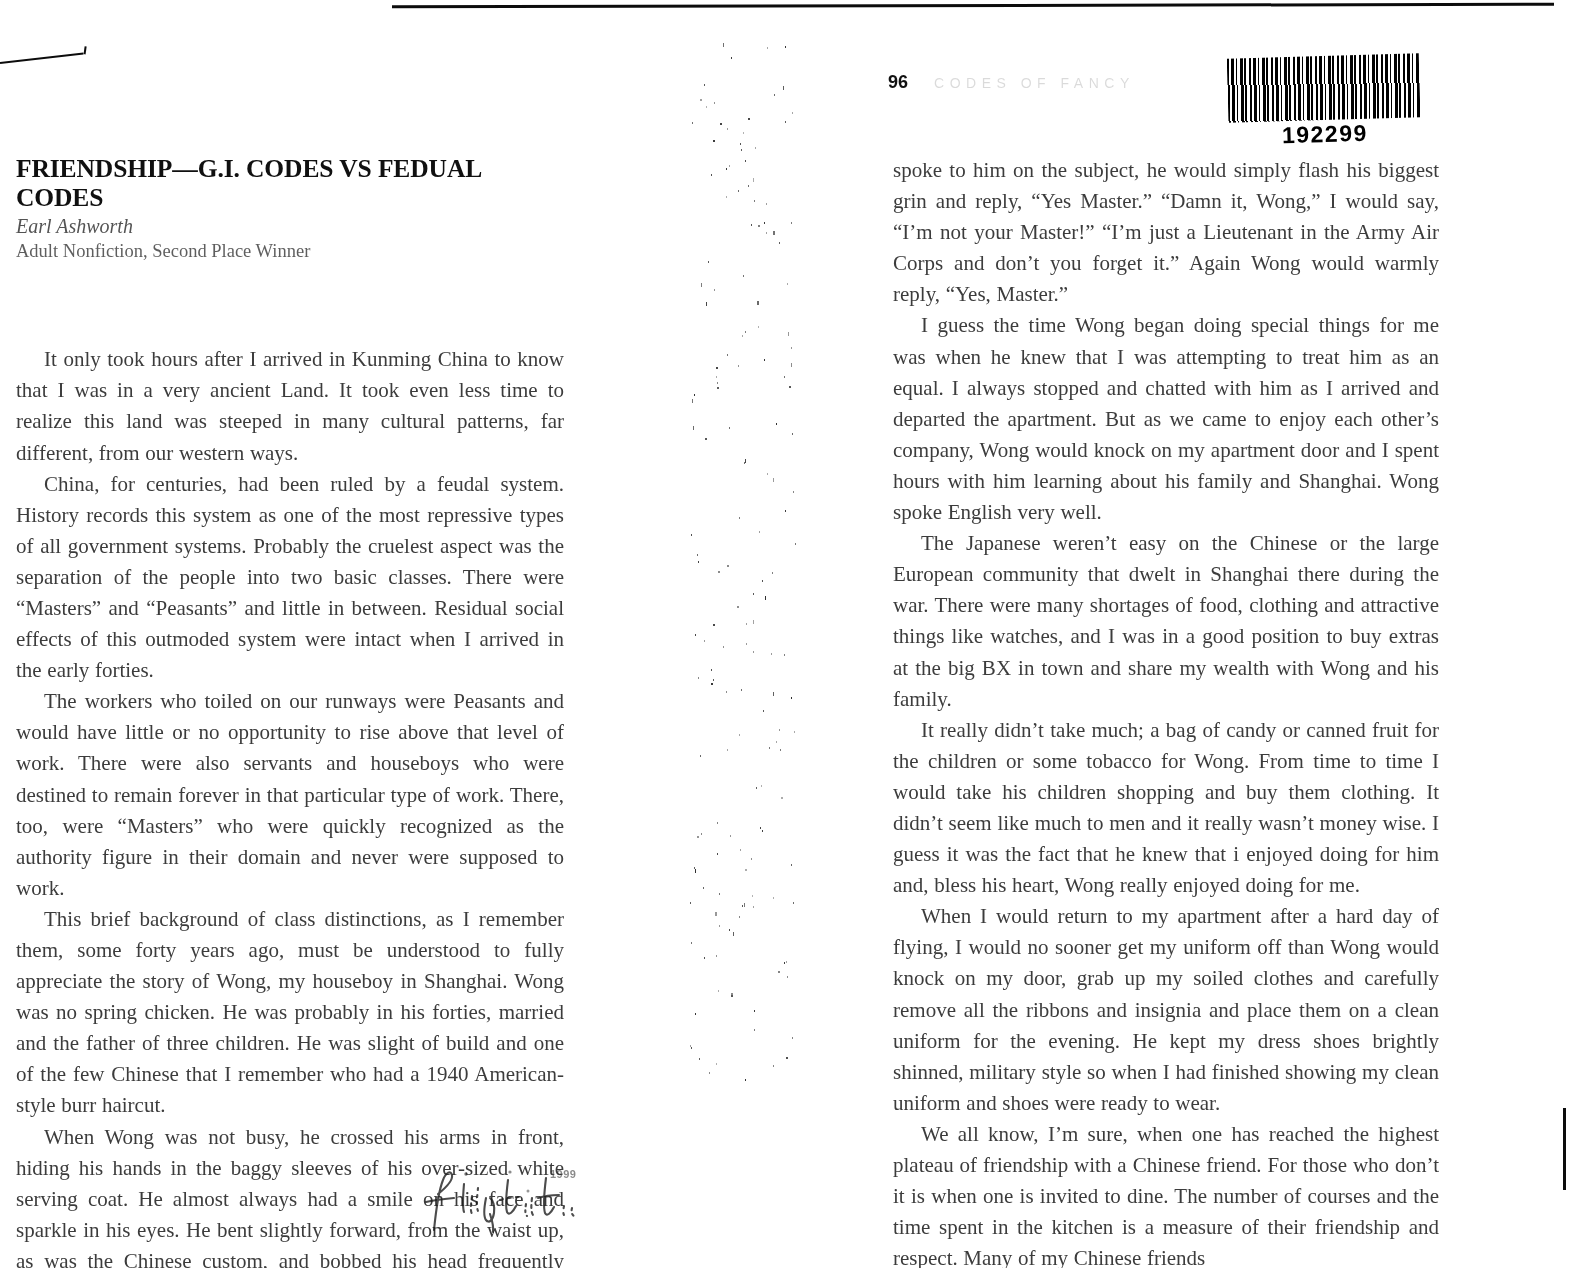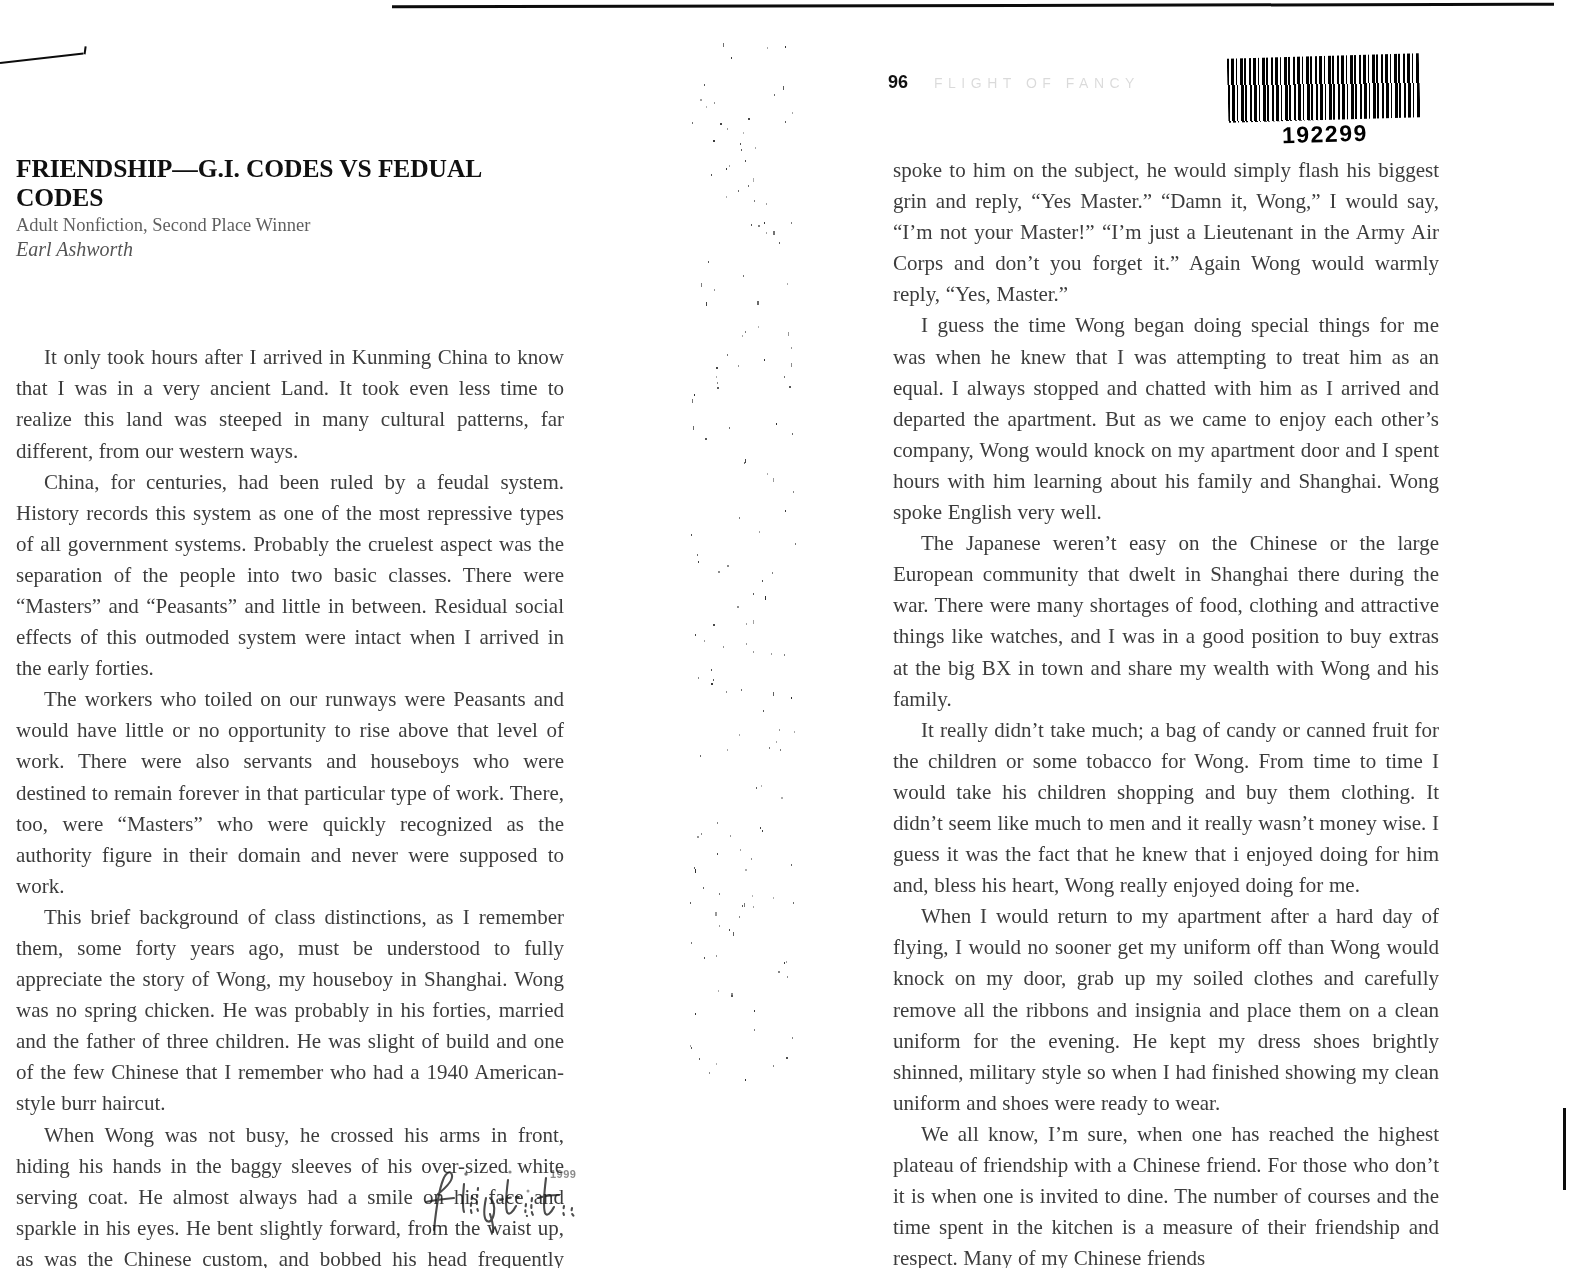--- a/index.html
+++ b/index.html
@@ -386,32 +386,32 @@
       <i style="left: 101.945px; top: 393.439px; width: 1px; height: 2px; opacity: 0.67;"></i>
       <i style="left: 49.6987px; top: 103.097px; width: 1px; height: 2px; opacity: 0.77;"></i>
       <i style="left: 4.81482px; top: 972.878px; width: 1px; height: 2px; opacity: 0.92;"></i>
       <i style="left: 2.922px; top: 386.104px; width: 1px; height: 4px; opacity: 0.67;"></i>
       <i style="left: 96.667px; top: 243.246px; width: 1px; height: 2px; opacity: 0.39;"></i>
       <i style="left: 101.067px; top: 307.347px; width: 1px; height: 2px; opacity: 0.48;"></i>
     </div>
 
   <div id="running-head-row">
     <span id="page-number">96</span>
-    <span id="running-head-title">FLIGHT OF FANCY</span>
+    <span id="running-head-title">CODES OF FANCY</span>
   </div>
 
   <div id="barcode-block">
     <div id="barcode-bars"></div>
     <div id="barcode-number">192299</div>
   </div>
 
   <div class="col-left">
     <h1 id="article-title">FRIENDSHIP—G.I. CODES VS FEDUAL CODES</h1>
+    <p id="author-name">Earl Ashworth</p>
     <p id="award-line">Adult Nonfiction, Second Place Winner</p>
-    <p id="author-name">Earl Ashworth</p>
 
     <div class="body-text">
       <p>It only took hours after I arrived in Kunming China to know that I was in a very ancient Land.  It took even less time to realize this land was steeped in many cultural patterns, far different, from our western ways.</p>
       <p class="faded-1">China, for centuries, had been ruled by a feudal system. History records this system as one of the most repressive types of all government systems.  Probably the cruelest aspect was the separation of the people into two basic classes.  There were “Masters” and “Peasants” and little in between.  Residual social effects of this outmoded system were intact when I arrived in the early forties.</p>
       <p class="faded-1">The workers who toiled on our runways were Peasants and would have little or no opportunity to rise above that level of work.  There were also servants and houseboys who were destined to remain forever in that particular type of work.  There, too, were “Masters” who were quickly recognized as the authority figure in their domain and never were supposed to work.</p>
       <p class="faded-3">This brief background of class distinctions, as I remember them, some forty years ago, must be understood to fully appreciate the story of Wong, my houseboy in Shanghai. Wong was no spring chicken.  He was probably in his forties, married and the father of three children.  He was slight of build and one of the few Chinese that I remember who had a 1940 American-style burr haircut.</p>
       <p class="faded-2">When Wong was not busy, he crossed his arms in front, hiding his hands in the baggy sleeves of his over-sized white serving coat.  He almost always had a smile on his face and sparkle in his eyes.  He bent slightly forward, from the waist up, as was the Chinese custom, and bobbed his head frequently agreeing with whatever was said.</p>
     </div>
   </div>
 

